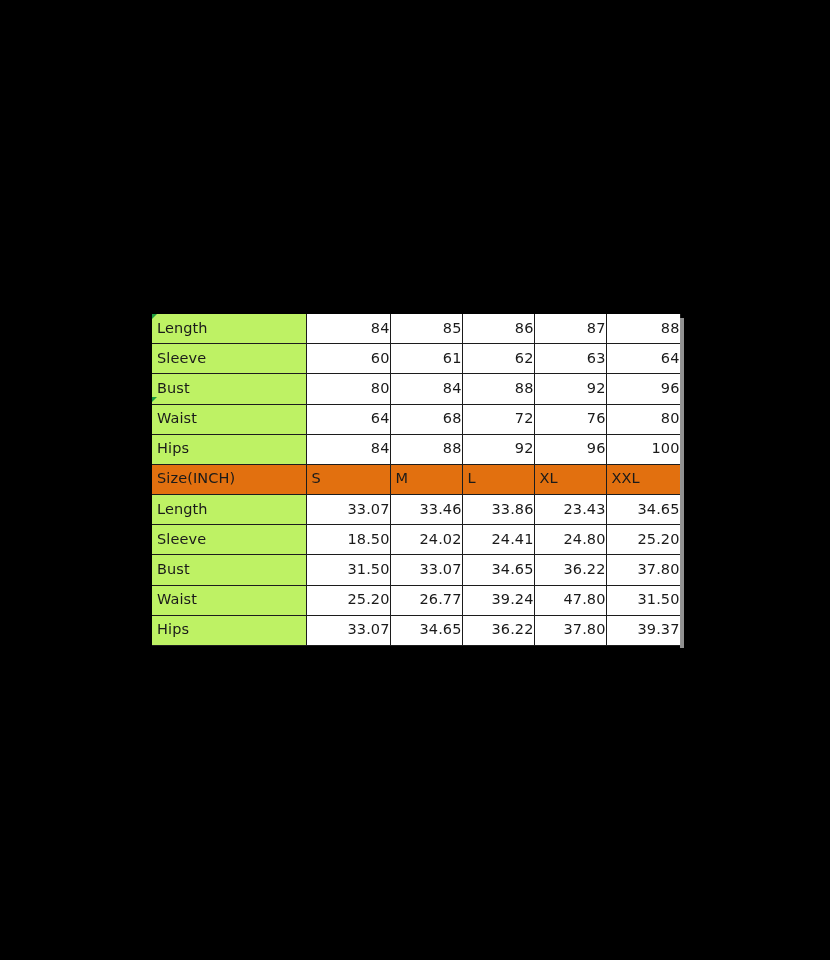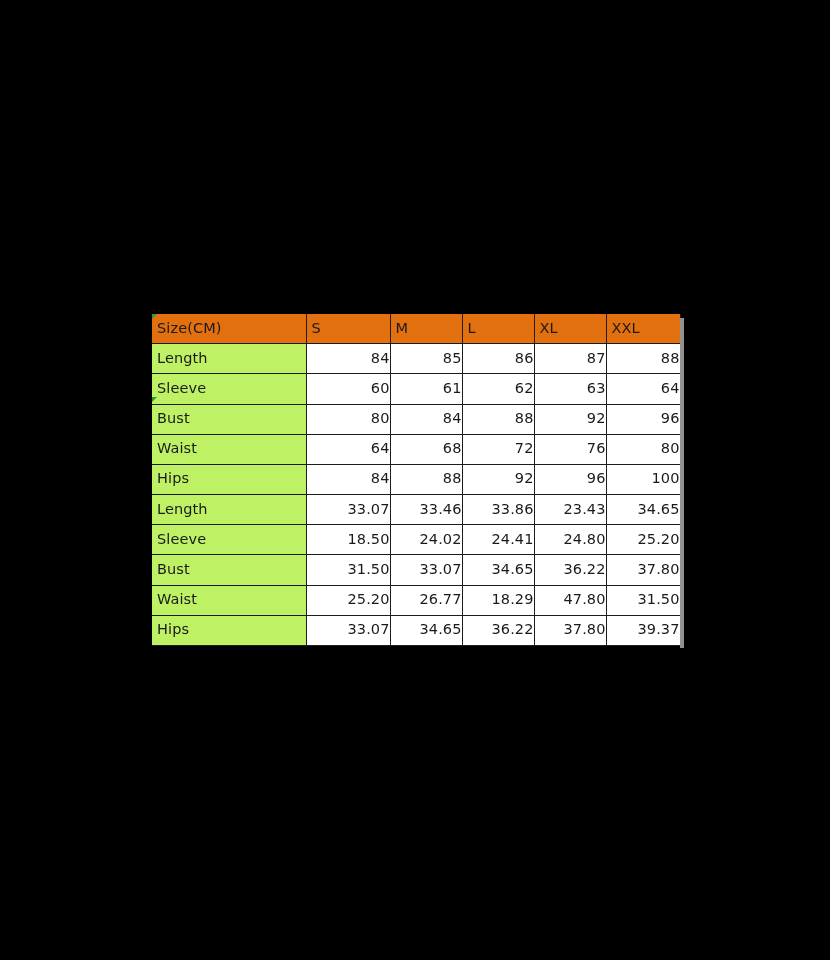--- a/index.html
+++ b/index.html
@@ -110,28 +110,20 @@
   <table class="size-chart">
     <colgroup>
       <col class="c-label">
       <col class="c-s">
       <col class="c-m">
       <col class="c-l">
       <col class="c-xl">
       <col class="c-xxl">
     </colgroup>
     <tbody id="size-chart-body">
-        <tr class="header-row">
-          <td class="label-cell">Size(CM)</td>
-          <td>S</td>
-          <td>M</td>
-          <td>L</td>
-          <td>XL</td>
-          <td class="last-col">XXL</td>
-        </tr>
         <tr>
           <td class="label-cell">Length</td>
           <td class="data-cell">84</td>
           <td class="data-cell">85</td>
           <td class="data-cell">86</td>
           <td class="data-cell">87</td>
           <td class="data-cell last-col">88</td>
         </tr>
         <tr>
           <td class="label-cell">Sleeve</td>
@@ -158,20 +150,28 @@
           <td class="data-cell last-col">80</td>
         </tr>
         <tr>
           <td class="label-cell">Hips</td>
           <td class="data-cell">84</td>
           <td class="data-cell">88</td>
           <td class="data-cell">92</td>
           <td class="data-cell">96</td>
           <td class="data-cell last-col">100</td>
         </tr>
+        <tr class="header-row">
+          <td class="label-cell">Size(INCH)</td>
+          <td>S</td>
+          <td>M</td>
+          <td>L</td>
+          <td>XL</td>
+          <td class="last-col">XXL</td>
+        </tr>
         <tr>
           <td class="label-cell">Length</td>
           <td class="data-cell">33.07</td>
           <td class="data-cell">33.46</td>
           <td class="data-cell">33.86</td>
           <td class="data-cell">23.43</td>
           <td class="data-cell last-col">34.65</td>
         </tr>
         <tr>
           <td class="label-cell">Sleeve</td>
@@ -186,21 +186,21 @@
           <td class="data-cell">31.50</td>
           <td class="data-cell">33.07</td>
           <td class="data-cell">34.65</td>
           <td class="data-cell">36.22</td>
           <td class="data-cell last-col">37.80</td>
         </tr>
         <tr>
           <td class="label-cell">Waist</td>
           <td class="data-cell">25.20</td>
           <td class="data-cell">26.77</td>
-          <td class="data-cell">18.29</td>
+          <td class="data-cell">39.24</td>
           <td class="data-cell">47.80</td>
           <td class="data-cell last-col">31.50</td>
         </tr>
         <tr>
           <td class="label-cell">Hips</td>
           <td class="data-cell">33.07</td>
           <td class="data-cell">34.65</td>
           <td class="data-cell">36.22</td>
           <td class="data-cell">37.80</td>
           <td class="data-cell last-col">39.37</td>

